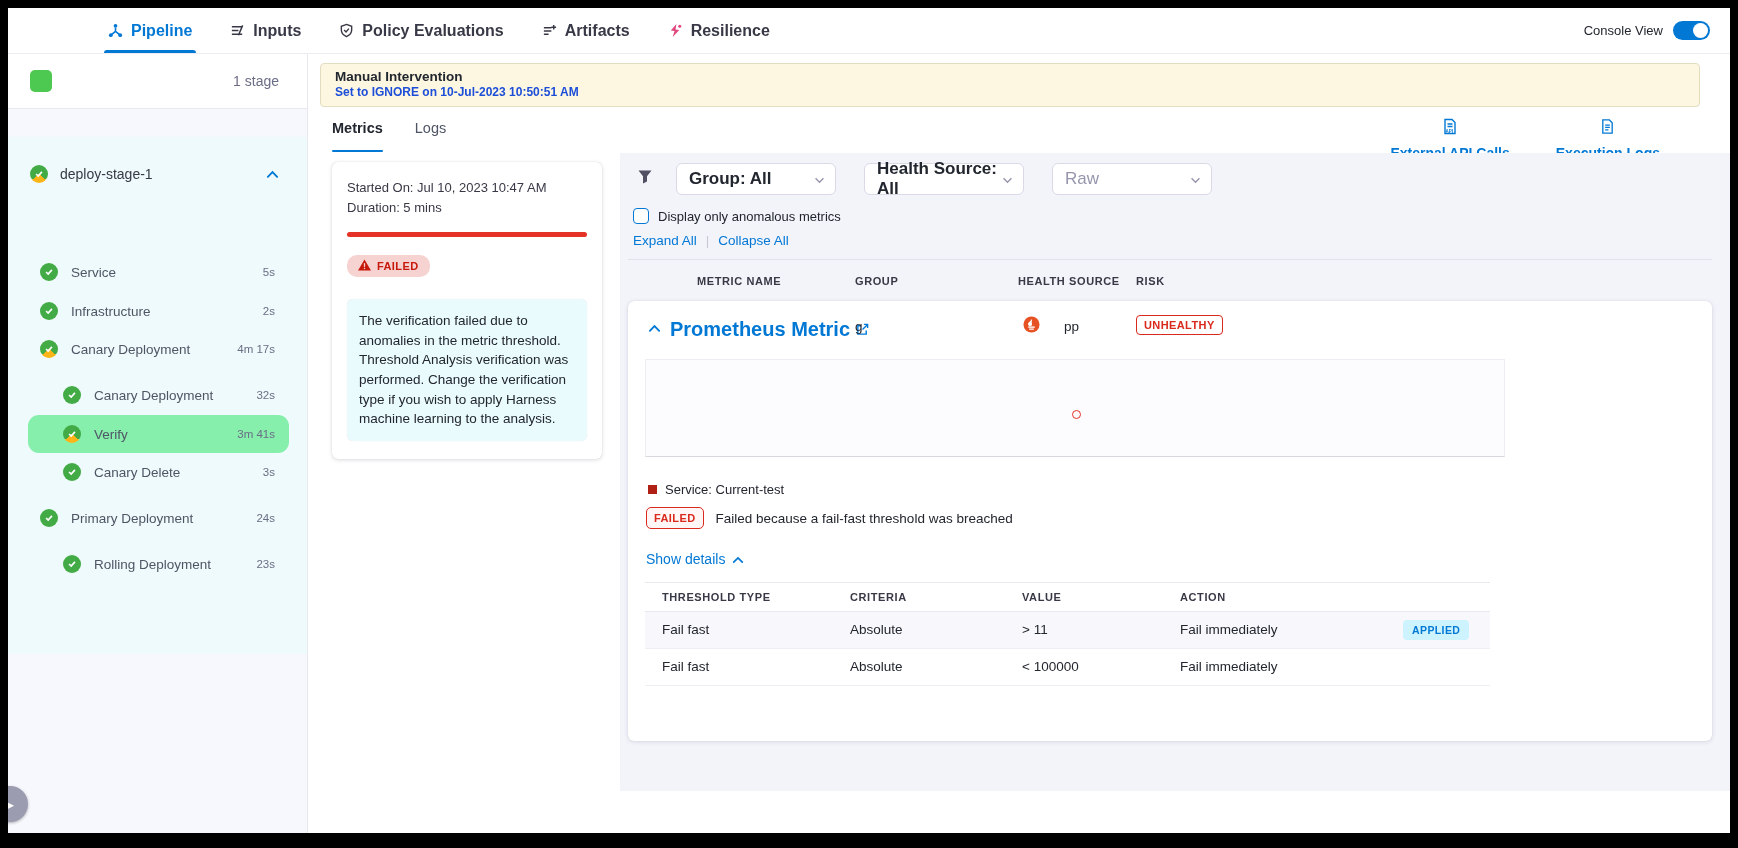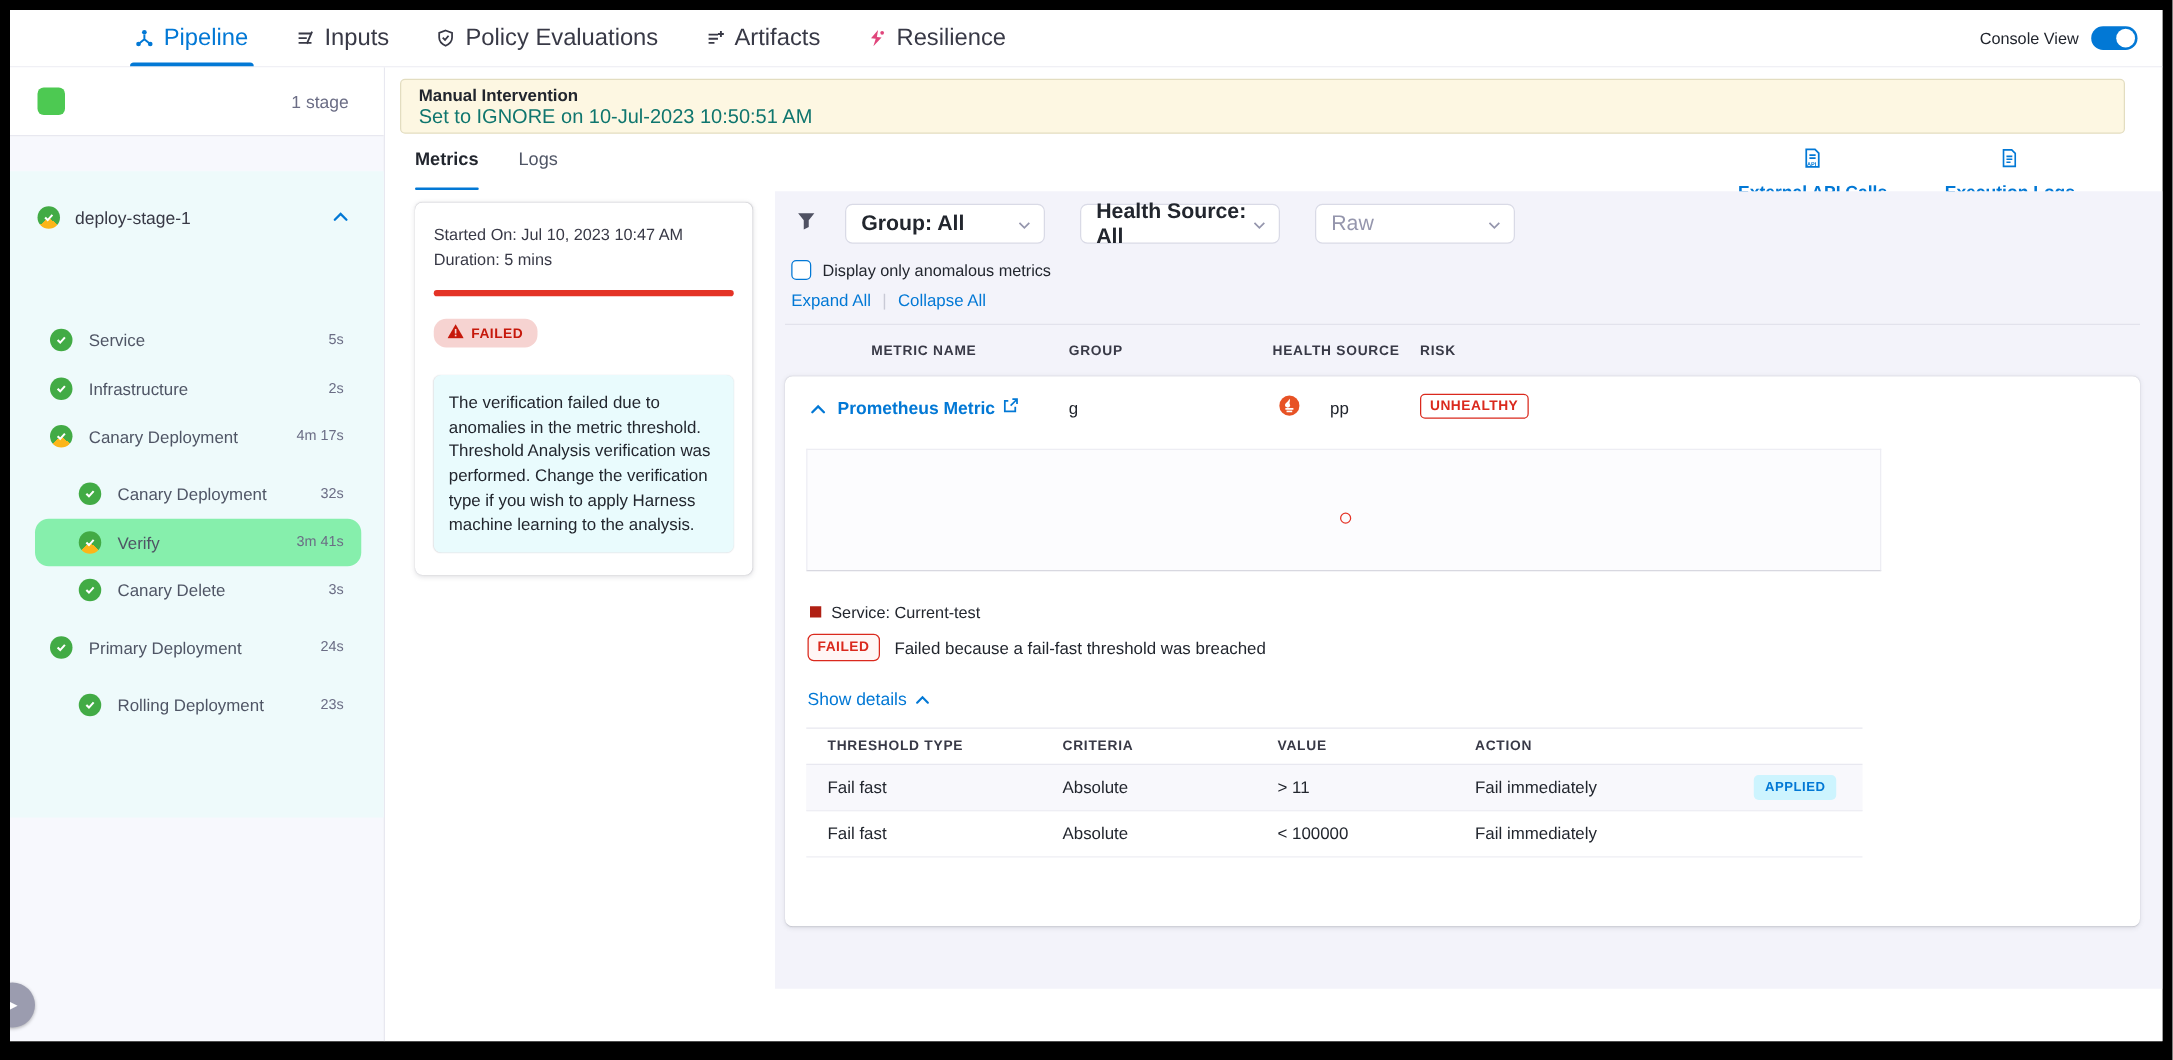--- a/index.html
+++ b/index.html
@@ -4,21 +4,21 @@
 <style>
   * { margin:0; padding:0; box-sizing:border-box; }
   html,body { width:1738px; height:848px; }
   body { background:#000; font-family:"Liberation Sans","DejaVu Sans",sans-serif; color:#22262e; }
   .frame { position:absolute; left:8px; top:8px; width:1722px; height:825px; background:#fff; overflow:hidden; }
 
   
   .topnav { position:absolute; left:0; top:0; width:100%; height:46px; background:#fff;
             border-bottom:1px solid #ececf2; display:flex; align-items:center; padding:0 20px 0 100px; }
   .nav-tabs { display:flex; gap:38px; height:100%; align-items:center; }
-  .nav-tab { display:flex; align-items:center; gap:8px; font-size:19px; font-weight:400; color:#383946;
+  .nav-tab { display:flex; align-items:center; gap:8px; font-size:16px; font-weight:700; color:#383946;
              height:100%; position:relative; cursor:pointer; }
   .nav-tab svg { display:block; }
   .nav-tab.active { color:#0278d5; }
   .nav-tab.active::after { content:""; position:absolute; left:-4px; right:-4px; bottom:0; height:3px;
                            background:#0278d5; border-radius:3px 3px 0 0; }
   .nav-right { margin-left:auto; display:flex; align-items:center; gap:10px; }
   .console-label { font-size:13px; color:#22262e; }
   .toggle { width:37px; height:19px; border-radius:10px; background:#0278d5; position:relative; cursor:pointer; }
   .toggle .knob { position:absolute; right:2px; top:2px; width:15px; height:15px; border-radius:50%; background:#fff; }
 
@@ -45,21 +45,21 @@
   .status-dot.warn { background:conic-gradient(from 130deg,#fcb519 0 100deg,#42ab45 100deg 360deg); }
   .scroll-btn { position:absolute; left:-16px; top:732px; width:36px; height:36px; border-radius:50%;
                 background:#9b9caf; color:#fff; display:flex; align-items:center; justify-content:center;
                 font-size:16px; cursor:pointer; box-shadow:0 1px 3px rgba(0,0,0,.3); }
 
   
   .main { position:absolute; left:300px; top:46px; right:0; bottom:0; background:#fff; }
   .banner { position:absolute; left:12px; top:9px; right:30px; height:44px; background:#fdf7e2;
             border:1px solid #e3ddc0; border-radius:4px; padding:5px 14px; }
   .banner-title { font-size:13.5px; font-weight:700; color:#22262e; }
-  .banner-sub { font-size:16px; color:#0f766e; margin-top:1px; }
+  .banner-sub { font-size:12px; color:#1d4ed8; margin-top:1px;font-weight:bold; }
 
   .content-tabs { position:absolute; left:24px; top:60px; display:flex; gap:32px; height:38px; }
   .ctab { font-size:14.5px; color:#4f5565; position:relative; cursor:pointer; padding-top:6px; }
   .ctab.active { font-weight:700; color:#22262e; }
   .ctab.active::after { content:""; position:absolute; left:0; right:0; bottom:0; height:2.5px; background:#0278d5; border-radius:2px; }
   .head-links { position:absolute; right:70px; top:64px; display:flex; gap:46px; }
   .head-link { display:flex; align-items:center; gap:7px; color:#0278d5; font-size:14px; font-weight:700; cursor:pointer;flex-direction:column; }
 
   
   .summary-card { position:absolute; left:24px; top:108px; width:270px; background:#fff; border-radius:6px;
@@ -89,21 +89,21 @@
   .vsep { color:#c9cad6; }
   .panel-divider { position:absolute; left:8px; right:18px; top:106px; height:1px; background:#e2e2ec; }
   .col-headers { position:absolute; top:122px; left:0; right:0; height:18px; }
   .th { position:absolute; font-size:11px; font-weight:700; letter-spacing:.6px; color:#383946; }
 
   
   .metric-card { position:absolute; left:8px; right:18px; top:148px; height:440px; background:#fff;
                  border-radius:6px; box-shadow:0 0 1px rgba(40,41,61,.2), 0 1px 4px rgba(96,97,112,.16); }
   .metric-row { position:absolute; left:0; top:0; width:100%; height:52px; }
   .m-chev { position:absolute; left:20px; top:18px; cursor:pointer; }
-  .m-name { position:absolute; left:42px; top:17px; font-size:14px; font-weight:600; color:#0278d5;
+  .m-name { position:absolute; left:42px; top:17px; font-size:20px; font-weight:600; color:#0278d5;
             display:flex; align-items:center; gap:6px; cursor:pointer; }
   .m-group { position:absolute; left:227px; top:18px; font-size:13.5px; color:#22262e; }
   .m-hs { position:absolute; left:395px; top:15px; display:flex; align-items:center; gap:24px; font-size:13.5px; color:#22262e; }
   .risk-badge { position:absolute; left:508px; top:14px; border:1.6px solid #da291d; color:#da291d;
                 background:#fff; font-size:11px; font-weight:700; letter-spacing:.4px; border-radius:4px; padding:3px 7px; }
   .chart-box { position:absolute; left:17px; top:58px; width:860px; height:98px; background:#fcfcfe;
                border:1px solid #ededf3; border-bottom:1px solid #d8d8e0; }
   .chart-point { position:absolute; left:426px; top:50px; width:9px; height:9px; border:1.6px solid #e43326;
                  border-radius:50%; background:transparent; }
   .legend-row { position:absolute; left:20px; top:181px; display:flex; align-items:center; gap:8px; }

